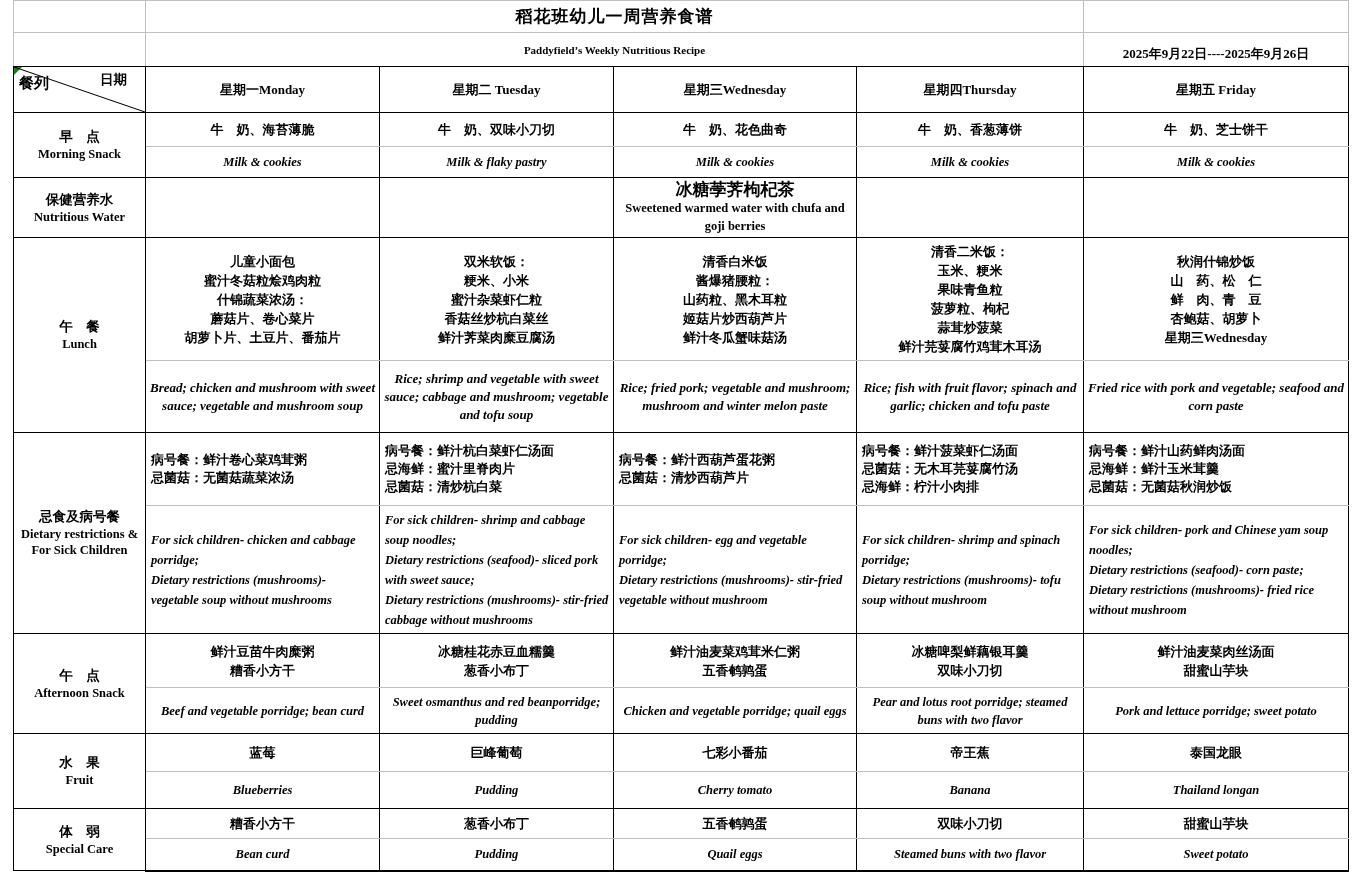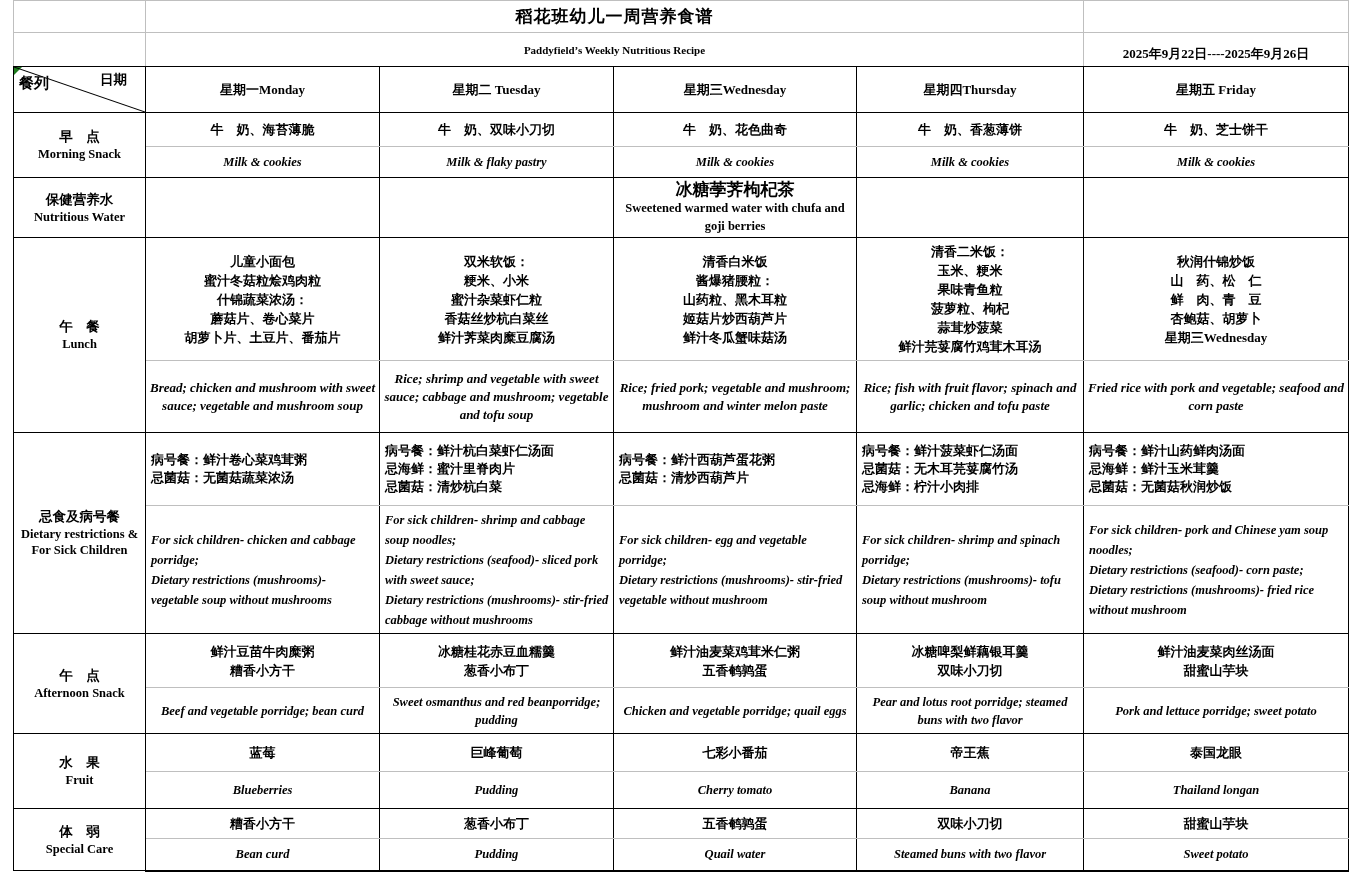--- a/index.html
+++ b/index.html
@@ -255,18 +255,18 @@
     </td>
     <td class="cn-cell sub-cn">糟香小方干</td>
     <td class="cn-cell sub-cn">葱香小布丁</td>
     <td class="cn-cell sub-cn">五香鹌鹑蛋</td>
     <td class="cn-cell sub-cn">双味小刀切</td>
     <td class="cn-cell sub-cn">甜蜜山芋块</td>
   </tr>
   <tr style="height:32px">
     <td class="en-cell sub-en thickb">Bean curd</td>
     <td class="en-cell sub-en thickb">Pudding</td>
-    <td class="en-cell sub-en thickb">Quail water</td>
+    <td class="en-cell sub-en thickb">Quail eggs</td>
     <td class="en-cell sub-en thickb">Steamed buns with two flavor</td>
     <td class="en-cell sub-en thickb">Sweet potato</td>
   </tr>
 </tbody>
   </table>
 
 </body></html>

